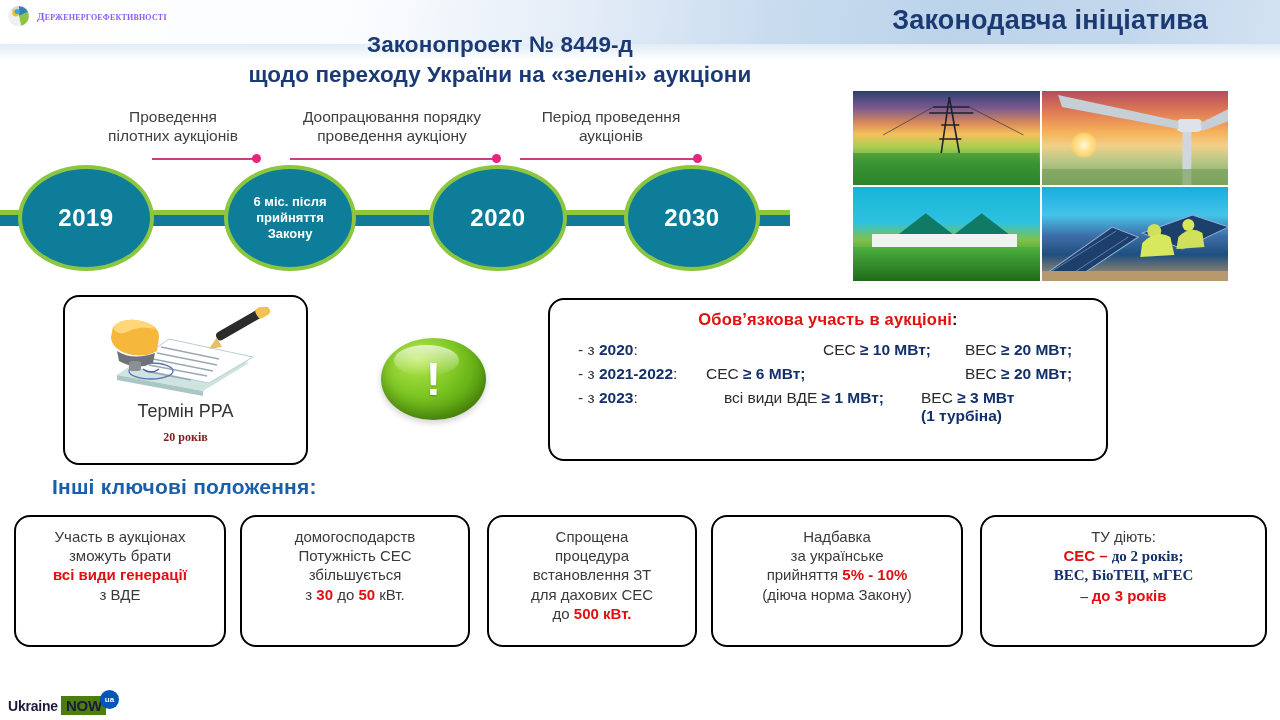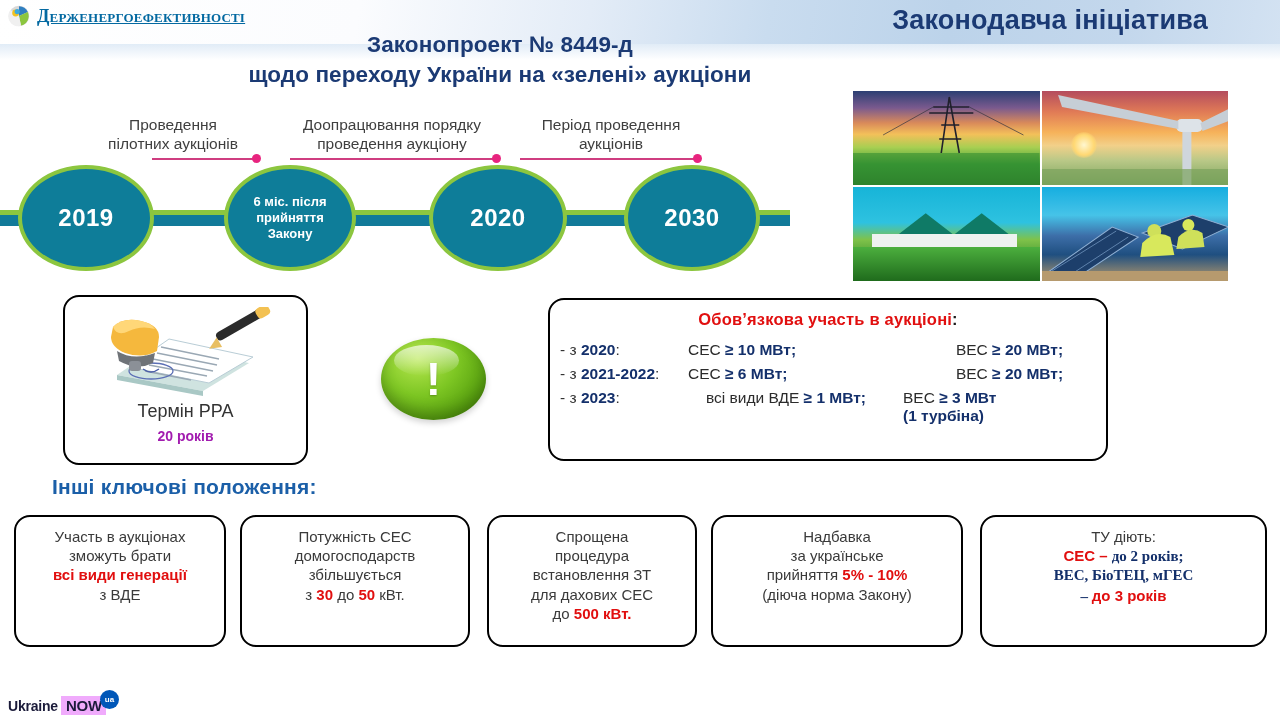--- a/index.html
+++ b/index.html
@@ -26,22 +26,22 @@
     position: absolute; right: 72px; top: 5px;
     font-size: 27px; font-weight: bold; color: #1b3a74;
     letter-spacing: .2px; white-space: nowrap;
   }
 
   
   .agency-logo { position: absolute; left: 8px; top: 5px; display: flex; align-items: center; gap: 7px; }
   .agency-mark { width: 22px; height: 22px; position: relative; }
   .agency-name {
     font-family: "Liberation Serif", serif;
-    font-size: 18px; font-weight: bold; color: #0369a1;
-    letter-spacing: .2px; font-variant: small-caps; white-space: nowrap; text-decoration: underline;
+    font-size: 11px; font-weight: bold; color: #8b5cf6;
+    letter-spacing: .2px; font-variant: small-caps; white-space: nowrap;
   }
 
   
   .main-title {
     position: absolute; left: 150px; top: 30px; width: 700px;
     text-align: center; color: #1b3a74; font-weight: bold;
     font-size: 22.5px; line-height: 1.32; letter-spacing: .1px;
   }
 
   
@@ -56,21 +56,21 @@
     position: absolute; border-radius: 50%;
     background: #0e7d99; border: 4px solid #8cc63f;
     display: flex; align-items: center; justify-content: center;
     text-align: center; color: #ffffff;
   }
   .tl-node.year { font-size: 24px; font-weight: bold; letter-spacing: .5px; }
   .tl-node.multi { font-size: 13px; font-weight: bold; line-height: 1.25; padding: 0 8px; align-items: center; }
 
   .tl-label {
     position: absolute; text-align: center;
-    font-size: 15.5px; color: #3f3f3f; line-height: 1.22; margin-top: 8px;
+    font-size: 15.5px; color: #3f3f3f; line-height: 1.22;
   }
   .tl-connector { position: absolute; height: 2px; background: #cf3d80; }
   .tl-dot {
     position: absolute; width: 9px; height: 9px; border-radius: 50%;
     background: #e8247f;
   }
 
   
   .collage {
     position: absolute; left: 853px; top: 91px; width: 375px; height: 190px;
@@ -96,21 +96,21 @@
     background: #ffffff;
   }
 
   
   .ppa-box { left: 63px; top: 295px; width: 245px; height: 170px; }
   .ppa-icon { position: absolute; left: 28px; top: 10px; width: 190px; height: 95px; }
   .ppa-text {
     position: absolute; left: 0; top: 102px; width: 100%;
     text-align: center; font-size: 18px; color: #333; line-height: 1.35;
   }
-  .ppa-text b { color: #a21caf; font-size: 14px; }
+  .ppa-text b { color: #7f1d1d; font-size: 12px; font-family: Liberation Serif, serif; }
 
   
   .excl-icon {
     position: absolute; left: 381px; top: 338px; width: 105px; height: 82px;
     border-radius: 50%;
     background: radial-gradient(ellipse at 35% 25%, #b7e84f 0%, #7dc623 42%, #5aa310 72%, #3f7c07 100%);
     box-shadow: inset 0 -7px 14px rgba(0,0,0,.22), 0 3px 6px rgba(0,0,0,.18);
     display: flex; align-items: center; justify-content: center;
   }
   .excl-icon::before {
@@ -123,21 +123,21 @@
   }
 
   
   .auc-box { left: 548px; top: 298px; width: 560px; height: 163px; }
   .auc-title {
     text-align: center; color: #e10f0f; font-weight: bold; font-size: 16.5px;
     margin-top: 10px; letter-spacing: .2px;
   }
   .auc-title .colon { color: #1a1a1a; }
   .auc-rows { margin-top: 9px; font-size: 15.5px; color: #1d3f7a; }
-  .auc-row { display: flex; align-items: flex-start; padding: 3px 0 3px 10px; }
+  .auc-row { display: flex; align-items: flex-start; padding: 3px 0 3px 28px; }
   .auc-c1 { width: 128px; flex: none; color: #333; }
   .auc-c1 b { color: #14306b; }
   .auc-c2 { width: 225px; flex: none; color: #2b2b2b; }
   .auc-c3 { flex: 1; color: #2b2b2b; }
   .auc-c2 b, .auc-c3 b { color: #14306b; }
   .auc-sub { display: block; font-weight: bold; color: #14306b; }
   .r3 .auc-c2 { width: 215px; text-align: left; padding-left: 18px; }
 
   
   .okp-title {
@@ -153,21 +153,21 @@
   .kb1 { left: 14px;   width: 212px; }
   .kb2 { left: 240px;  width: 230px; }
   .kb3 { left: 487px;  width: 210px; }
   .kb4 { left: 711px;  width: 252px; }
   .kb5 { left: 980px;  width: 287px; }
 
   
   .ukr-now { position: absolute; left: 8px; top: 690px; display: flex; align-items: center; }
   .ukr-word { font-size: 14px; font-weight: bold; color: #1b1b3a; letter-spacing: -.2px; }
   .ukr-now-hl {
-    background: #f0abfc; color: #1b1b3a; font-size: 15px; font-weight: bold;
+    background: #4d7c0f; color: #1b1b3a; font-size: 15px; font-weight: bold;
     padding: 1px 4px 1px 5px; margin-left: 3px; letter-spacing: -.2px;
   }
   .ukr-dot {
     width: 19px; height: 19px; border-radius: 50%; background: #0057b8;
     color: #fff; font-size: 8px; font-weight: bold;
     display: flex; align-items: center; justify-content: center;
     margin-left: -6px; margin-bottom: 12px;
   }
 </style>
 </head>
@@ -319,21 +319,21 @@
   <div class="rbox auc-box">
     <div class="auc-title">
       <span>Обов’язкова  участь в аукціоні</span><span class="colon">:</span>
     </div>
     <div class="auc-rows">
 
       <div class="auc-row r1">
         <div class="auc-c1">
           <span>- з </span><b>2020</b><span>:</span>
         </div>
-        <div class="auc-c2" style="text-align:left;">
+        <div class="auc-c2" style="text-align:right;">
           <span>СЕС </span><b>≥ 10 МВт;</b>
         </div>
         <div class="auc-c3" style="text-align:center;">
           <span>ВЕС </span><b>≥ 20 МВт;</b>
         </div>
       </div>
 
       <div class="auc-row r2">
         <div class="auc-c1">
           <span>- з </span><b>2021-2022</b><span>:</span>
@@ -368,22 +368,22 @@
     <div class="ktext">
       <div>Участь в аукціонах</div>
       <div>зможуть брати</div>
       <div class="red">всі види генерації</div>
       <div>з ВДЕ</div>
     </div>
   </div>
 
   <div class="rbox kbox kb2">
     <div class="ktext">
+      <div>домогосподарств</div>
       <div>Потужність СЕС</div>
-      <div>домогосподарств</div>
       <div>збільшується</div>
       <div><span>з </span><span class="red">30</span><span> до </span><span class="red">50</span><span> кВт.</span></div>
     </div>
   </div>
 
   <div class="rbox kbox kb3">
     <div class="ktext">
       <div>Спрощена</div>
       <div>процедура</div>
       <div>встановлення ЗТ</div>

